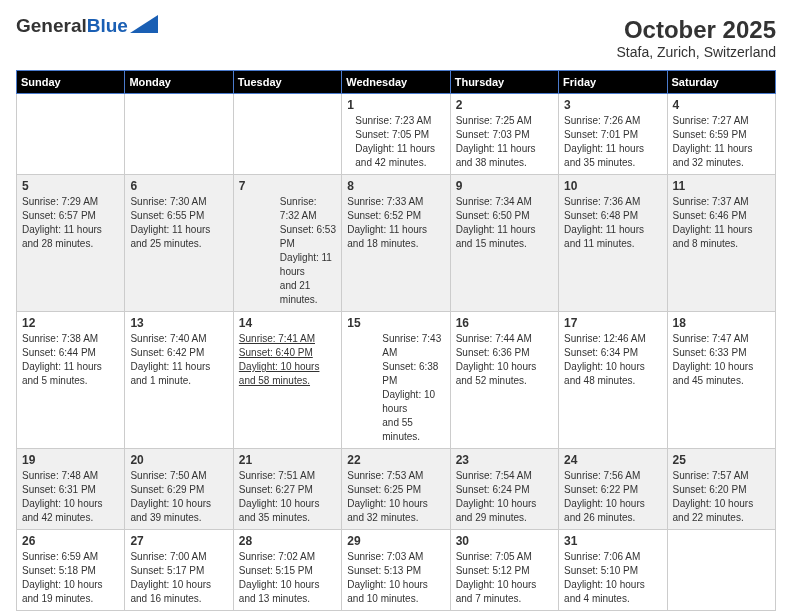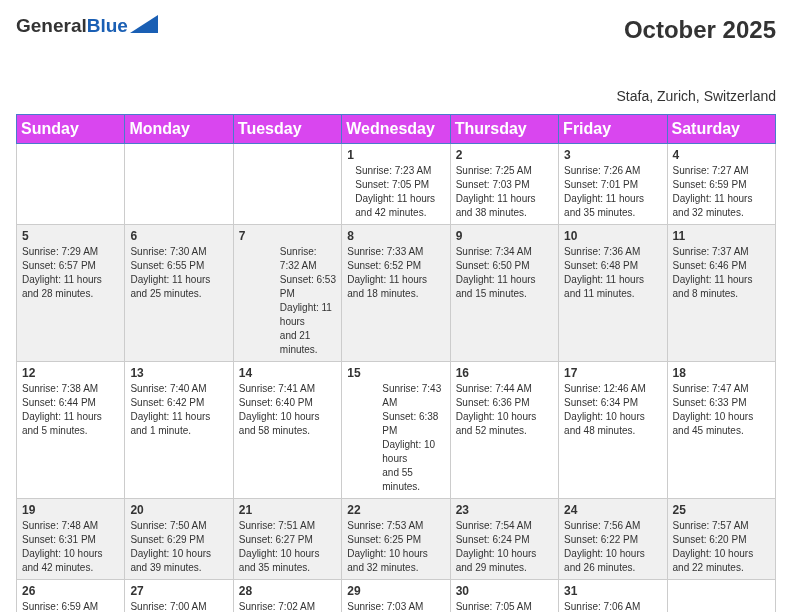--- a/index.html
+++ b/index.html
@@ -31,31 +31,30 @@
       text-align: right;
     }
     .month-title {
       font-size: 24px;
       font-weight: bold;
       color: #333;
     }
     .location {
       font-size: 14px;
       color: #333;
-      margin-top: 44px;
     }
     .calendar {
       width: 100%;
       border-collapse: collapse;
       border: 1px solid #ccc;
     }
     .calendar th {
-      background-color: #d946ef;
+      background-color: #000000;
       color: #fff;
-      font-size: 16px;
+      font-size: 11px;
       font-weight: bold;
       padding: 5px 4px;
       text-align: left;
       border: 1px solid #4a7acc;
     }
     .calendar td {
       vertical-align: top;
       border: 1px solid #ccc;
       padding: 4px 5px;
       font-size: 10px;
@@ -205,21 +204,21 @@
         </td>
         <td>
           <span class="day-num">13</span>
           <div class="day-info" style="white-space: pre-line;">Sunrise: 7:40 AM
 Sunset: 6:42 PM
 Daylight: 11 hours
 and 1 minute.</div>
         </td>
         <td>
           <span class="day-num">14</span>
-          <div class="day-info" style="white-space: pre-line;">Sunrise: 7:41 AM
+          <div class="day-info" style="white-space: pre-line; text-decoration: underline;">Sunrise: 7:41 AM
 Sunset: 6:40 PM
 Daylight: 10 hours
 and 58 minutes.</div>
         </td>
         <td>
           <span class="day-num">15</span>
           <div class="day-info" style="white-space: pre-line; margin-left: 35px;">Sunrise: 7:43 AM
 Sunset: 6:38 PM
 Daylight: 10 hours
 and 55 minutes.</div>

